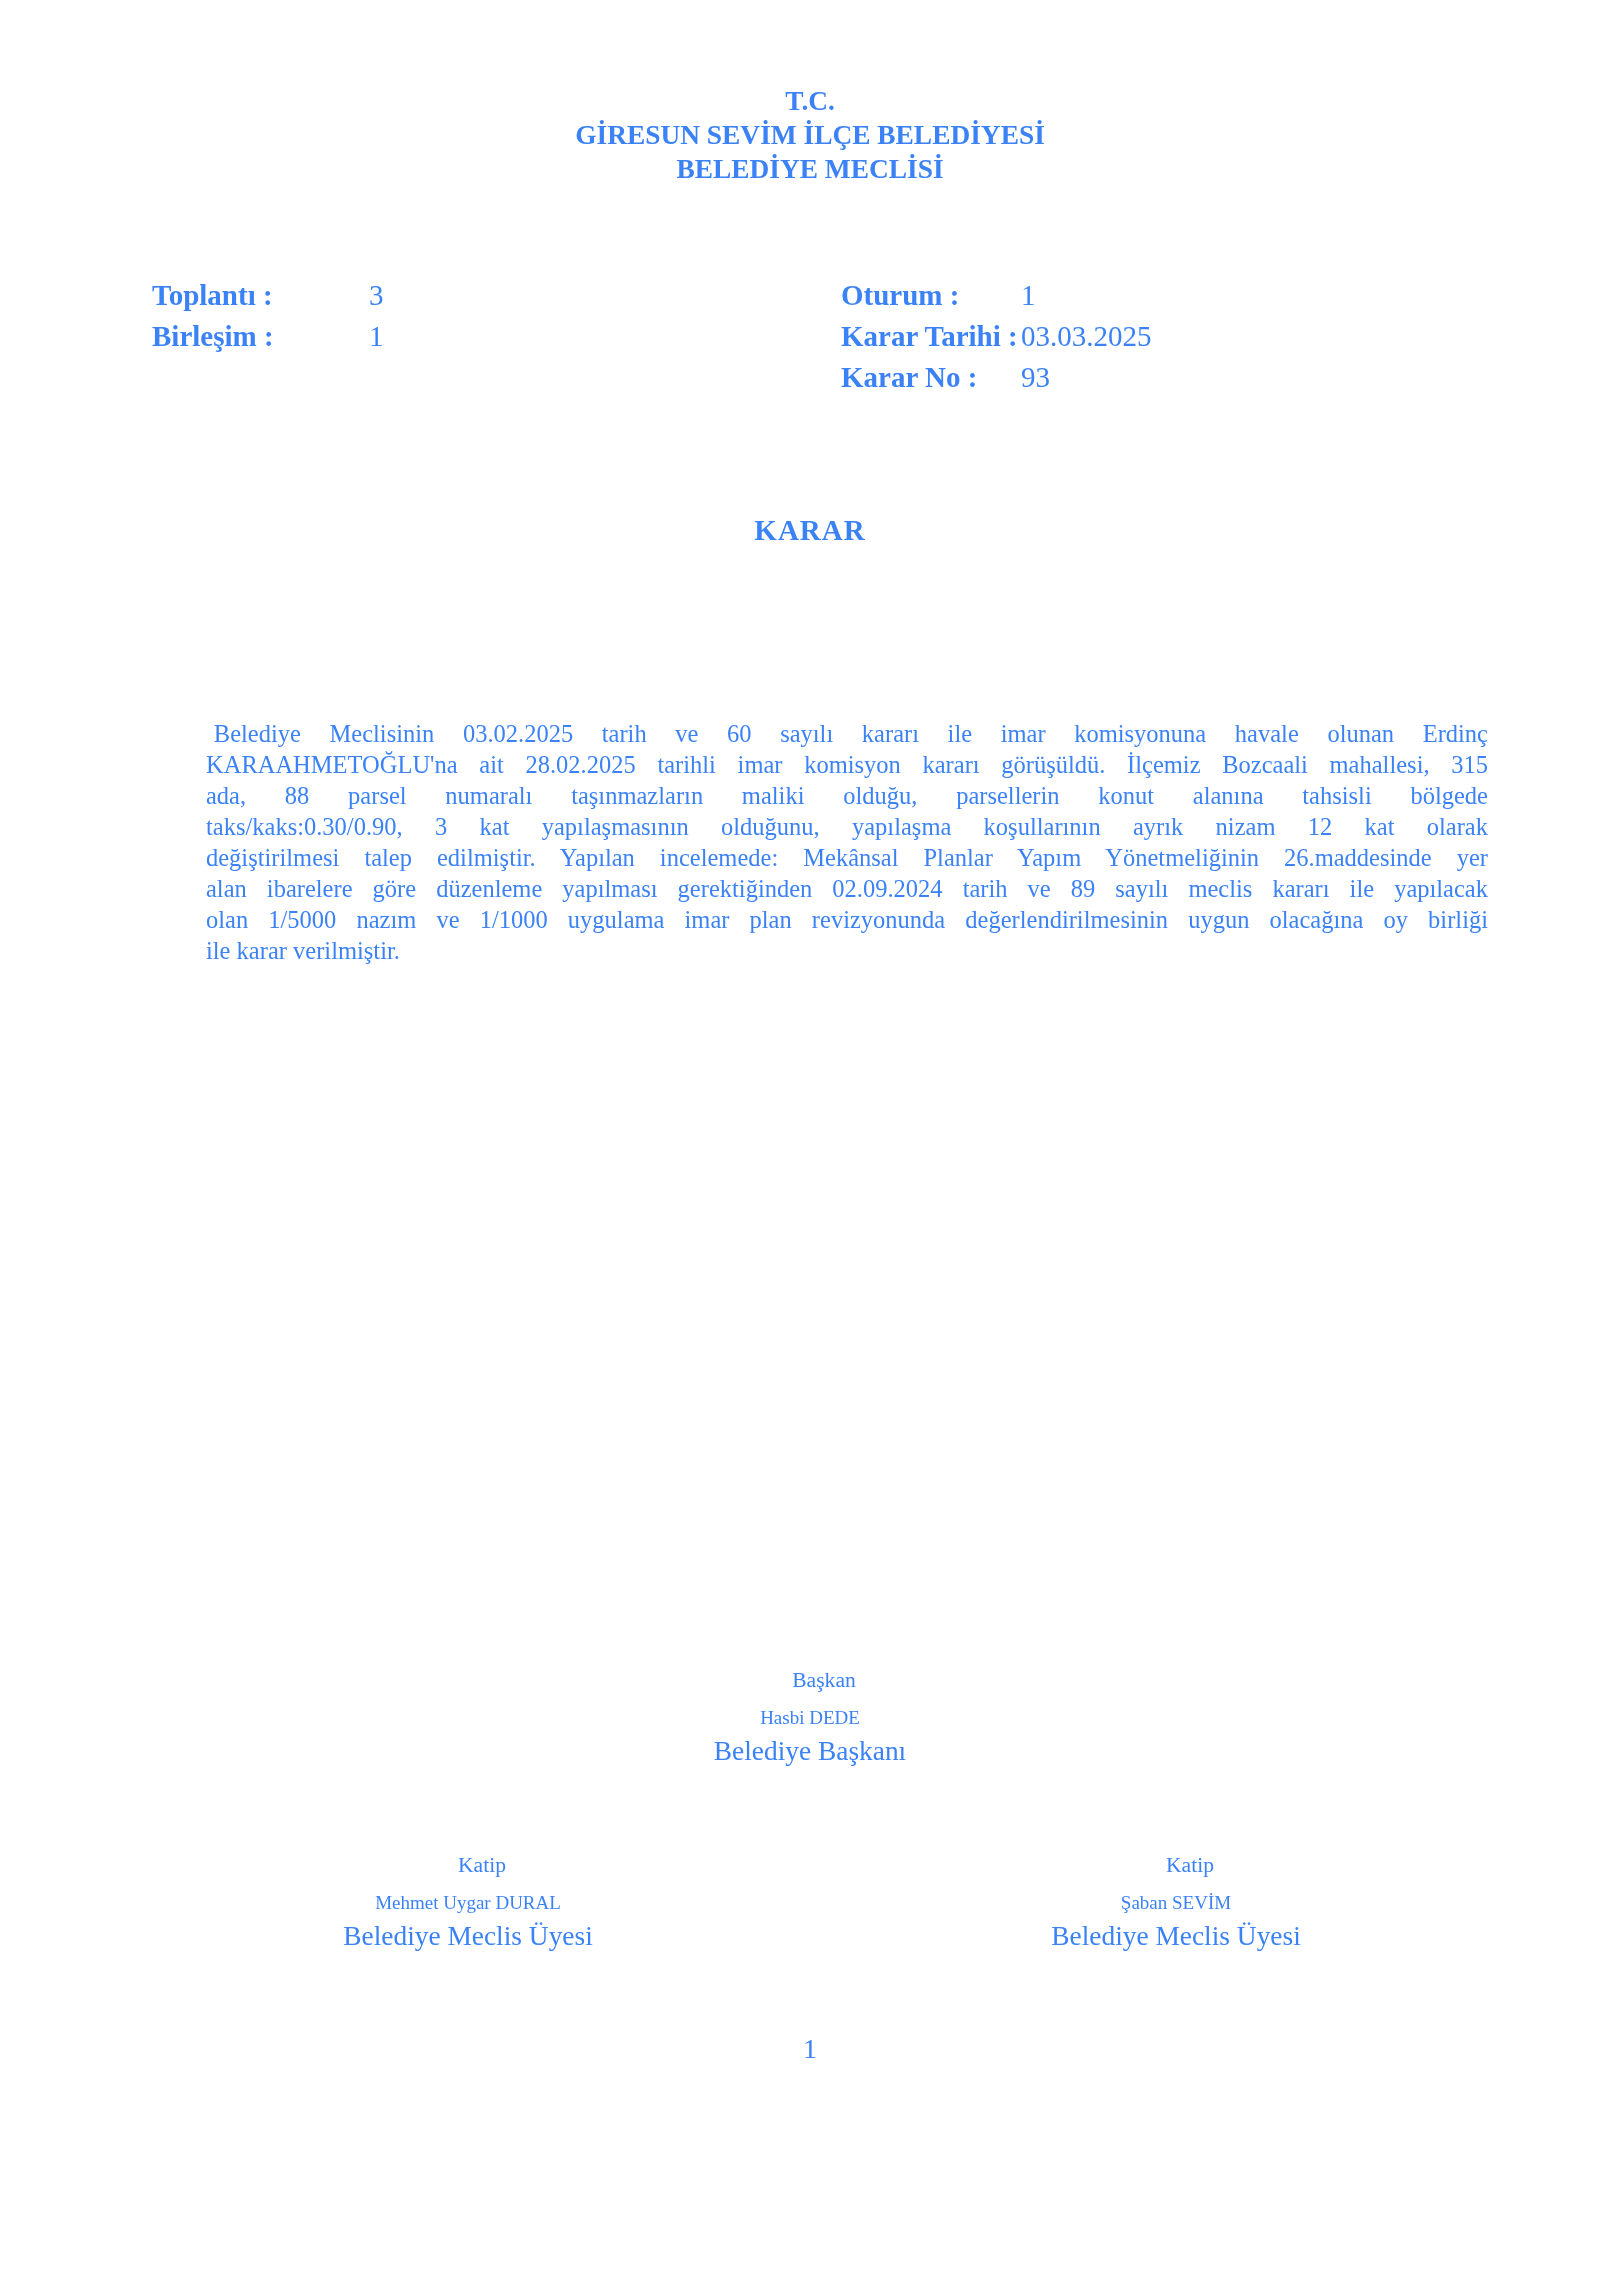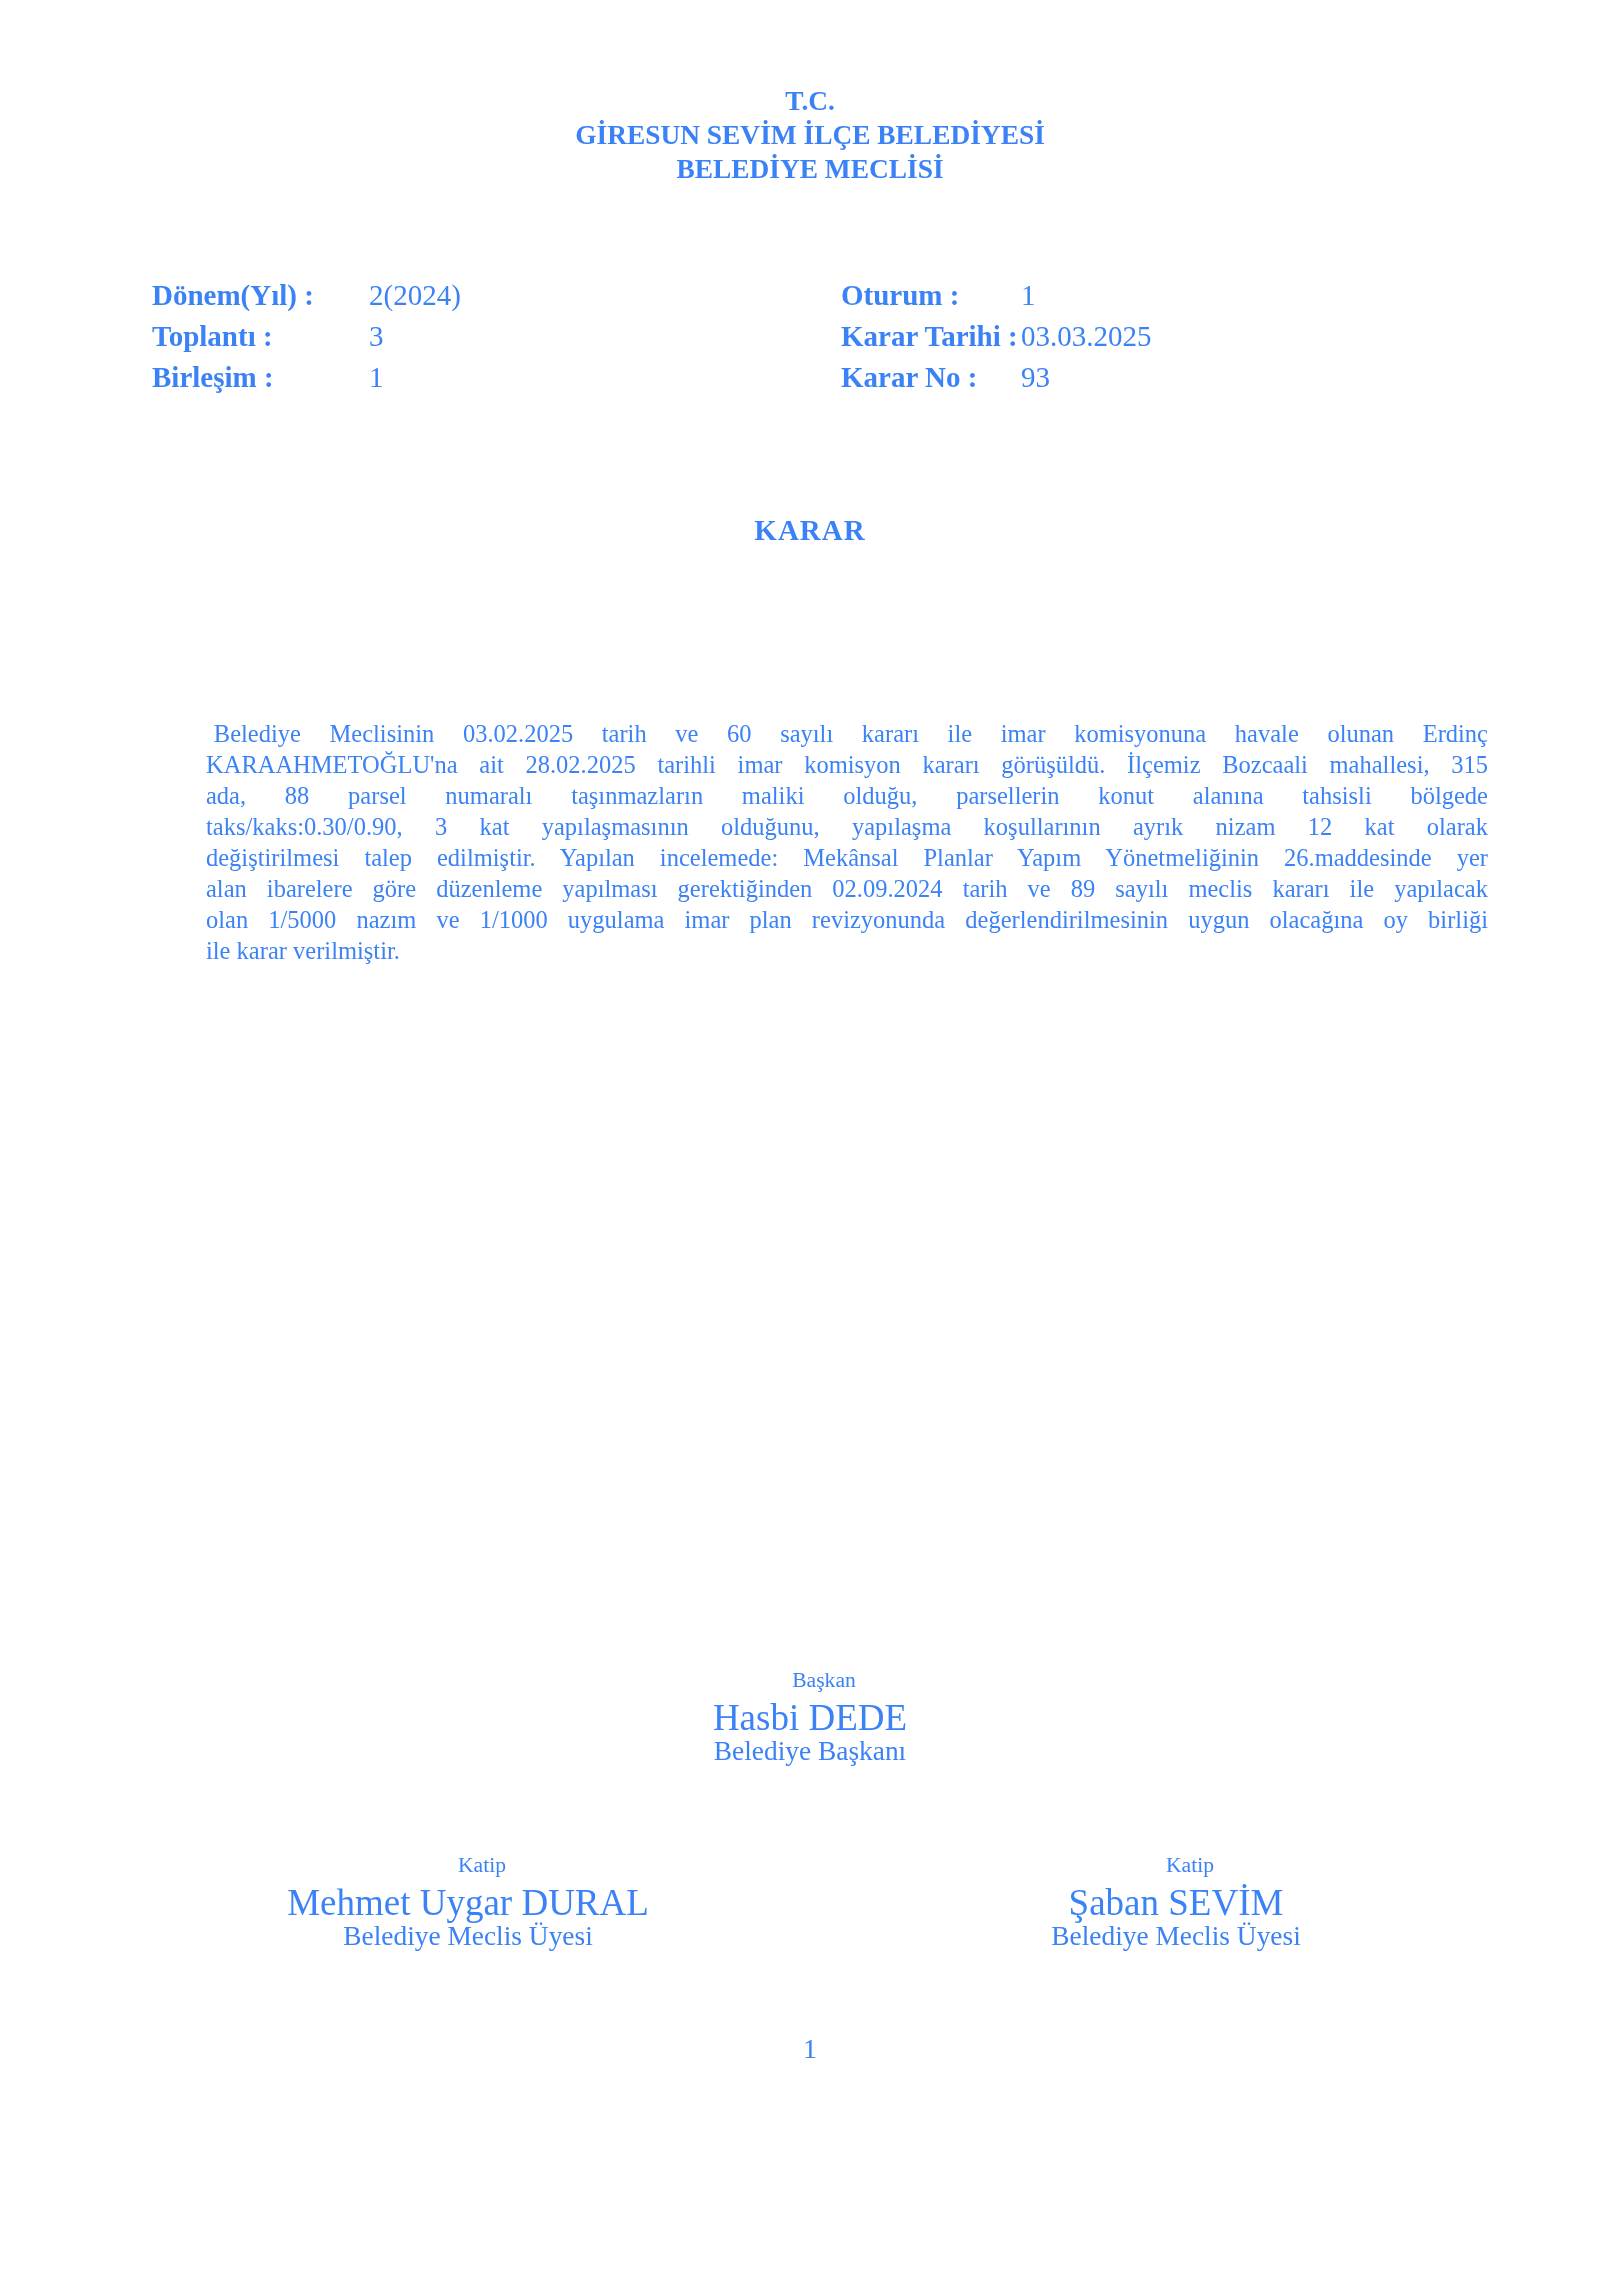--- a/index.html
+++ b/index.html
@@ -78,21 +78,21 @@
   }
   .body-line:first-child { text-indent: 7.8px; }
   .body-line.last { text-align-last: left; }
 
   
   .sig-block { position: absolute; text-align: center; }
   .sig-president { top: 1666px; left: 0; width: 1620px; }
   .sig-clerk-left  { top: 1851px; left: 174px;  width: 588px; }
   .sig-clerk-right { top: 1851px; left: 882px; width: 588px; }
   .sig-role  { font-size: 21.6px; line-height: 29px; margin-bottom: 5.9px; padding-left: 28px; }
-  .sig-name  { font-size: 37px; line-height: 34px; }
+  .sig-name  { font-size: 19px; line-height: 34px; }
   .sig-title { font-size: 27.4px; line-height: 33px; }
 
   
   .page-number {
     position: absolute;
     top: 2033px;
     left: 0;
     width: 1620px;
     text-align: center;
     font-size: 28px;
@@ -103,24 +103,20 @@
 
 <div class="sheet">
 
   <div class="doc-header">
     <div>T.C.</div>
     <div>GİRESUN SEVİM İLÇE BELEDİYESİ</div>
     <div>BELEDİYE MECLİSİ</div>
   </div>
 
   <div class="meta-col left">
-    <div class="meta-row">
-      <span class="meta-label">Dönem(Yıl) :</span>
-      <span class="meta-value">2(2024)</span>
-    </div>
     <div class="meta-row">
       <span class="meta-label">Toplantı :</span>
       <span class="meta-value">3</span>
     </div>
     <div class="meta-row">
       <span class="meta-label">Birleşim :</span>
       <span class="meta-value">1</span>
     </div>
   </div>
 

